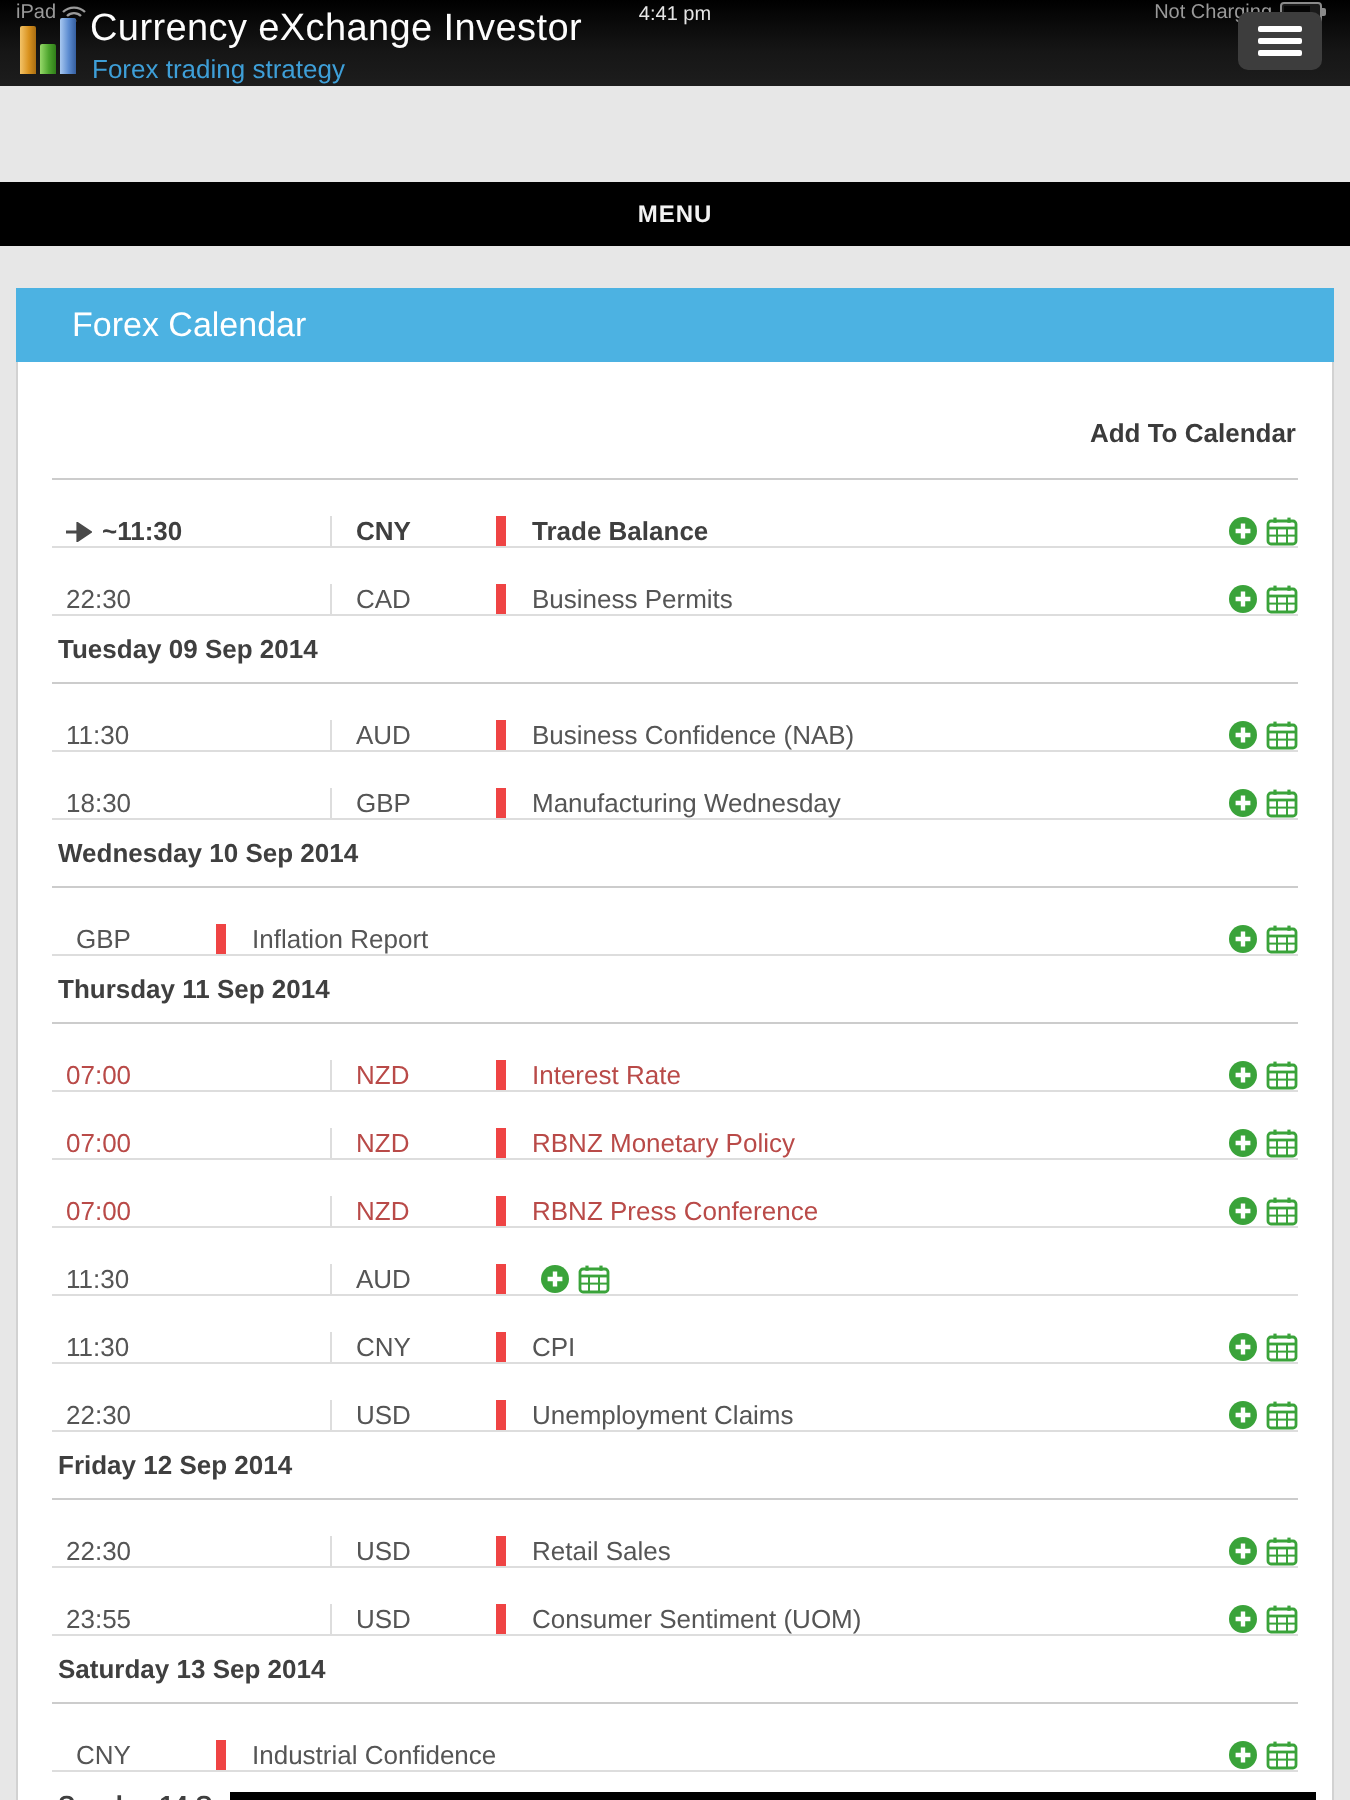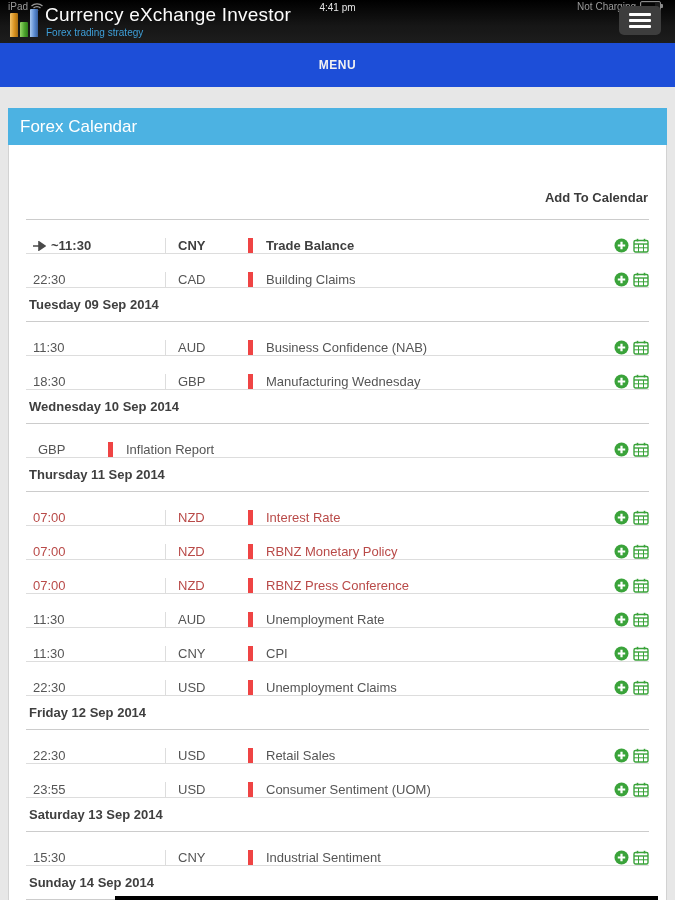--- a/index.html
+++ b/index.html
@@ -19,32 +19,32 @@
   .status-right{position:absolute;right:14px;top:1px;font-size:10px;color:#9a9a9a;display:flex;align-items:center;gap:4px;}
   .battery{width:19px;height:9px;border:1px solid #8a8a8a;border-radius:2px;position:relative;background:#1a1a1a;}
   .battery .fill{position:absolute;left:1px;top:1px;bottom:1px;width:70%;background:#050505;}
   .battery .nub{position:absolute;right:-3px;top:2px;width:2px;height:4px;background:#8a8a8a;border-radius:0 1px 1px 0;}
   .app-icon{position:absolute;left:10px;top:7px;width:30px;height:30px;display:flex;align-items:flex-end;gap:2px;}
   .app-icon .bar{width:8px;border-radius:1px 1px 0 0;}
   .app-icon .bar.o{height:24px;background:linear-gradient(90deg,#f3c369,#d9921f 55%,#a86d12);}
   .app-icon .bar.g{height:15px;background:linear-gradient(90deg,#97d96a,#4ea52e 55%,#2f7d19);}
   .app-icon .bar.b{height:28px;background:linear-gradient(90deg,#a8c8f0,#5b8bd0 55%,#355e9e);}
   .app-title{position:absolute;left:45px;top:4px;font-size:19px;font-weight:400;color:#fdfdfd;letter-spacing:.2px;}
-  .app-subtitle{position:absolute;left:46px;top:27px;font-size:10px;color:#3e9fd8;}
+  .app-subtitle{position:absolute;left:46px;top:27px;font-size:13px;color:#3e9fd8;}
   .hamburger{position:absolute;right:14px;top:6px;width:42px;height:29px;background:#3d3d3d;border-radius:5px;
     display:flex;flex-direction:column;justify-content:center;align-items:center;gap:3px;cursor:pointer;}
   .hamburger i{display:block;width:22px;height:3px;background:#fff;border-radius:1px;}
   
-  .menu-bar{height:44px;background:#1d4ed8;display:flex;align-items:center;justify-content:center;}
+  .menu-bar{height:32px;background:#000000;display:flex;align-items:center;justify-content:center;margin-top:48px;}
   .menu-bar span{color:#f2f2f2;font-size:12px;font-weight:600;letter-spacing:.5px;}
   
   .page-area{padding:22px 8px 0 8px;}
   .card{background:#fff;border:1px solid #d2d2d2;border-top:none;min-height:810px;box-sizing:border-box;position:relative;}
   .panel-title{height:37px;background:#4cb2e2;color:#fff;font-size:17px;display:flex;align-items:center;
-    padding-left:12px;margin:-1px -1px 16px -1px;}
+    padding-left:28px;margin:-1px -1px 0 -1px;}
   .add-row{text-align:right;padding:27px 18px 13px 0;}
   .add-link{font-size:13px;font-weight:600;color:#3b3b3b;cursor:pointer;margin-top:25px;}
   
   .cal{margin:0 17px;border-top:1px solid #ccc;}
   .day-header{height:33px;line-height:33px;font-size:13px;font-weight:700;color:#3f3f3f;
     padding-left:3px;border-bottom:1px solid #ccc;}
   .evt{display:flex;align-items:flex-end;height:33px;border-bottom:1px solid #ddd;font-size:13px;color:#555;}
   .evt .cell{display:flex;align-items:center;}
   .cell-time{width:132px;padding-left:7px;border-right:1px solid #ddd;gap:5px;}
   .cell-cur{width:70px;padding-left:12px;border-right:5px solid #ef4444;}
@@ -132,21 +132,21 @@
                   <line x1="1" y1="9.8" x2="15" y2="9.8" stroke="#3aa33a" stroke-width="1"></line>
                 </svg>
               </span>
             </div>
           </div>
           <div class="evt">
             <div class="cell cell-time">
               <span>22:30</span>
             </div>
             <div class="cell cell-cur">CAD</div>
-            <div class="cell cell-name">Building Claims</div>
+            <div class="cell cell-name">Business Permits</div>
             <div class="cell cell-actions">
               <span class="icon-btn">
                 <svg width="15" height="15" viewBox="0 0 15 15">
                   <circle cx="7.5" cy="7.5" r="7" fill="#3aa33a"></circle>
                   <path d="M7.5 3.8 V11.2 M3.8 7.5 H11.2" stroke="#fff" stroke-width="2.2"></path>
                 </svg>
               </span>
               <span class="icon-btn">
                 <svg width="16" height="15" viewBox="0 0 16 15">
                   <rect x="1" y="2.5" width="14" height="11.5" rx="1.5" fill="none" stroke="#3aa33a" stroke-width="1.4"></rect>
@@ -320,21 +320,20 @@
                   <line x1="1" y1="9.8" x2="15" y2="9.8" stroke="#3aa33a" stroke-width="1"></line>
                 </svg>
               </span>
             </div>
           </div>
           <div class="evt">
             <div class="cell cell-time">
               <span>11:30</span>
             </div>
             <div class="cell cell-cur">AUD</div>
-            <div class="cell cell-name">Unemployment Rate</div>
             <div class="cell cell-actions">
               <span class="icon-btn">
                 <svg width="15" height="15" viewBox="0 0 15 15">
                   <circle cx="7.5" cy="7.5" r="7" fill="#3aa33a"></circle>
                   <path d="M7.5 3.8 V11.2 M3.8 7.5 H11.2" stroke="#fff" stroke-width="2.2"></path>
                 </svg>
               </span>
               <span class="icon-btn">
                 <svg width="16" height="15" viewBox="0 0 16 15">
                   <rect x="1" y="2.5" width="14" height="11.5" rx="1.5" fill="none" stroke="#3aa33a" stroke-width="1.4"></rect>
@@ -452,25 +451,22 @@
                   <line x1="10.5" y1="6" x2="10.5" y2="14" stroke="#3aa33a" stroke-width="1"></line>
                   <line x1="1" y1="9.8" x2="15" y2="9.8" stroke="#3aa33a" stroke-width="1"></line>
                 </svg>
               </span>
             </div>
           </div>
         </div>
         <div>
           <div class="day-header">Saturday 13 Sep 2014</div>
           <div class="evt">
-            <div class="cell cell-time">
-              <span>15:30</span>
-            </div>
             <div class="cell cell-cur">CNY</div>
-            <div class="cell cell-name">Industrial Sentiment</div>
+            <div class="cell cell-name">Industrial Confidence</div>
             <div class="cell cell-actions">
               <span class="icon-btn">
                 <svg width="15" height="15" viewBox="0 0 15 15">
                   <circle cx="7.5" cy="7.5" r="7" fill="#3aa33a"></circle>
                   <path d="M7.5 3.8 V11.2 M3.8 7.5 H11.2" stroke="#fff" stroke-width="2.2"></path>
                 </svg>
               </span>
               <span class="icon-btn">
                 <svg width="16" height="15" viewBox="0 0 16 15">
                   <rect x="1" y="2.5" width="14" height="11.5" rx="1.5" fill="none" stroke="#3aa33a" stroke-width="1.4"></rect>

